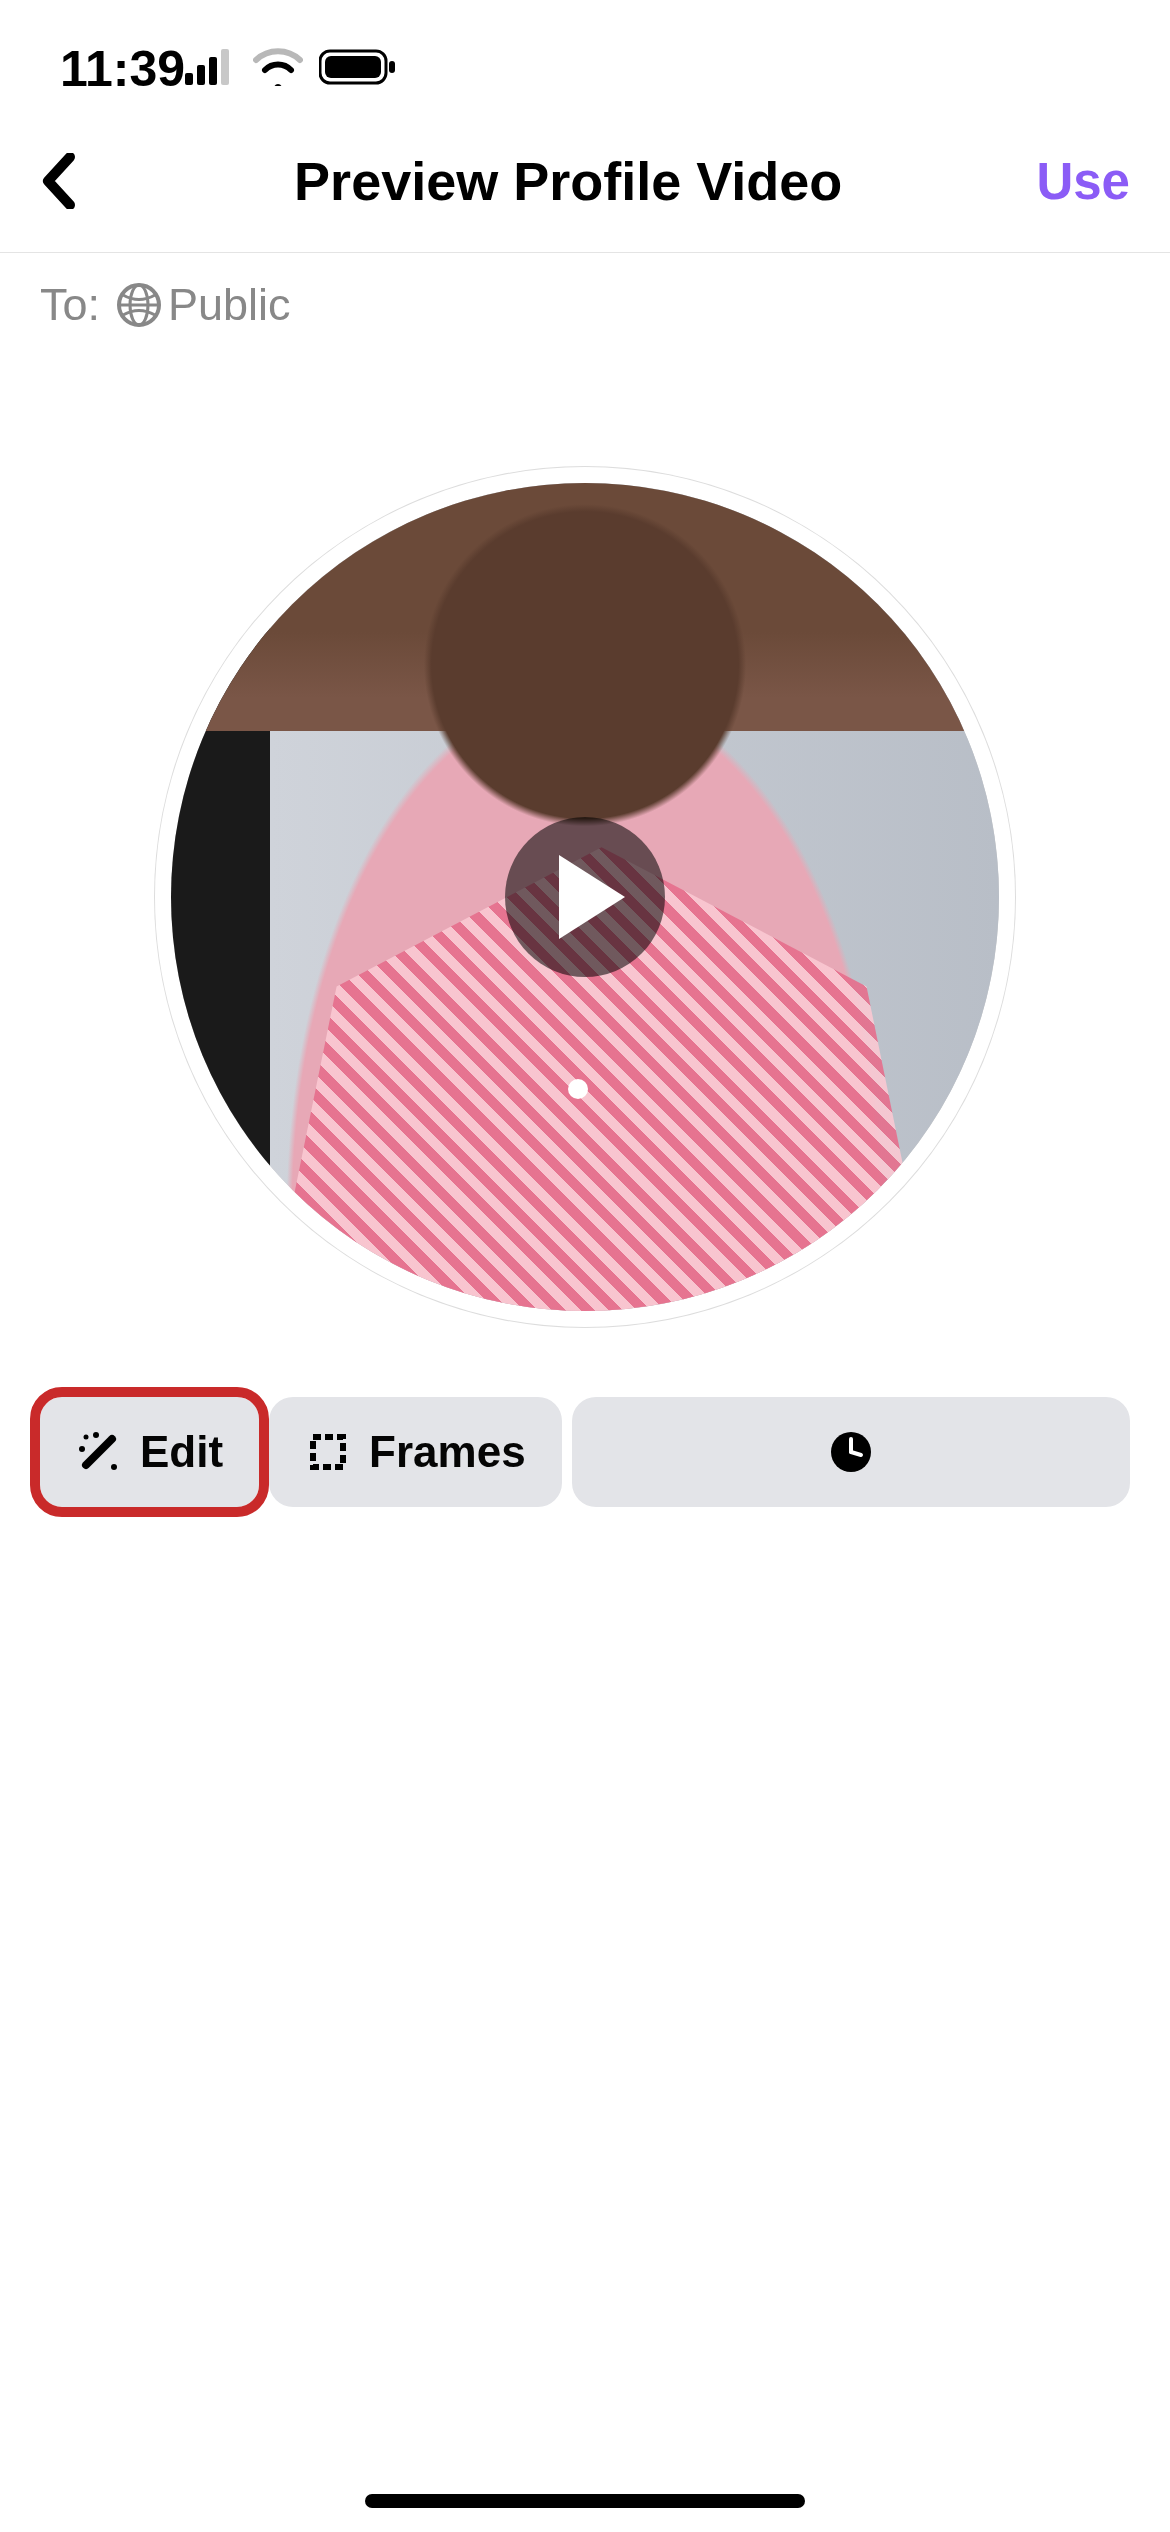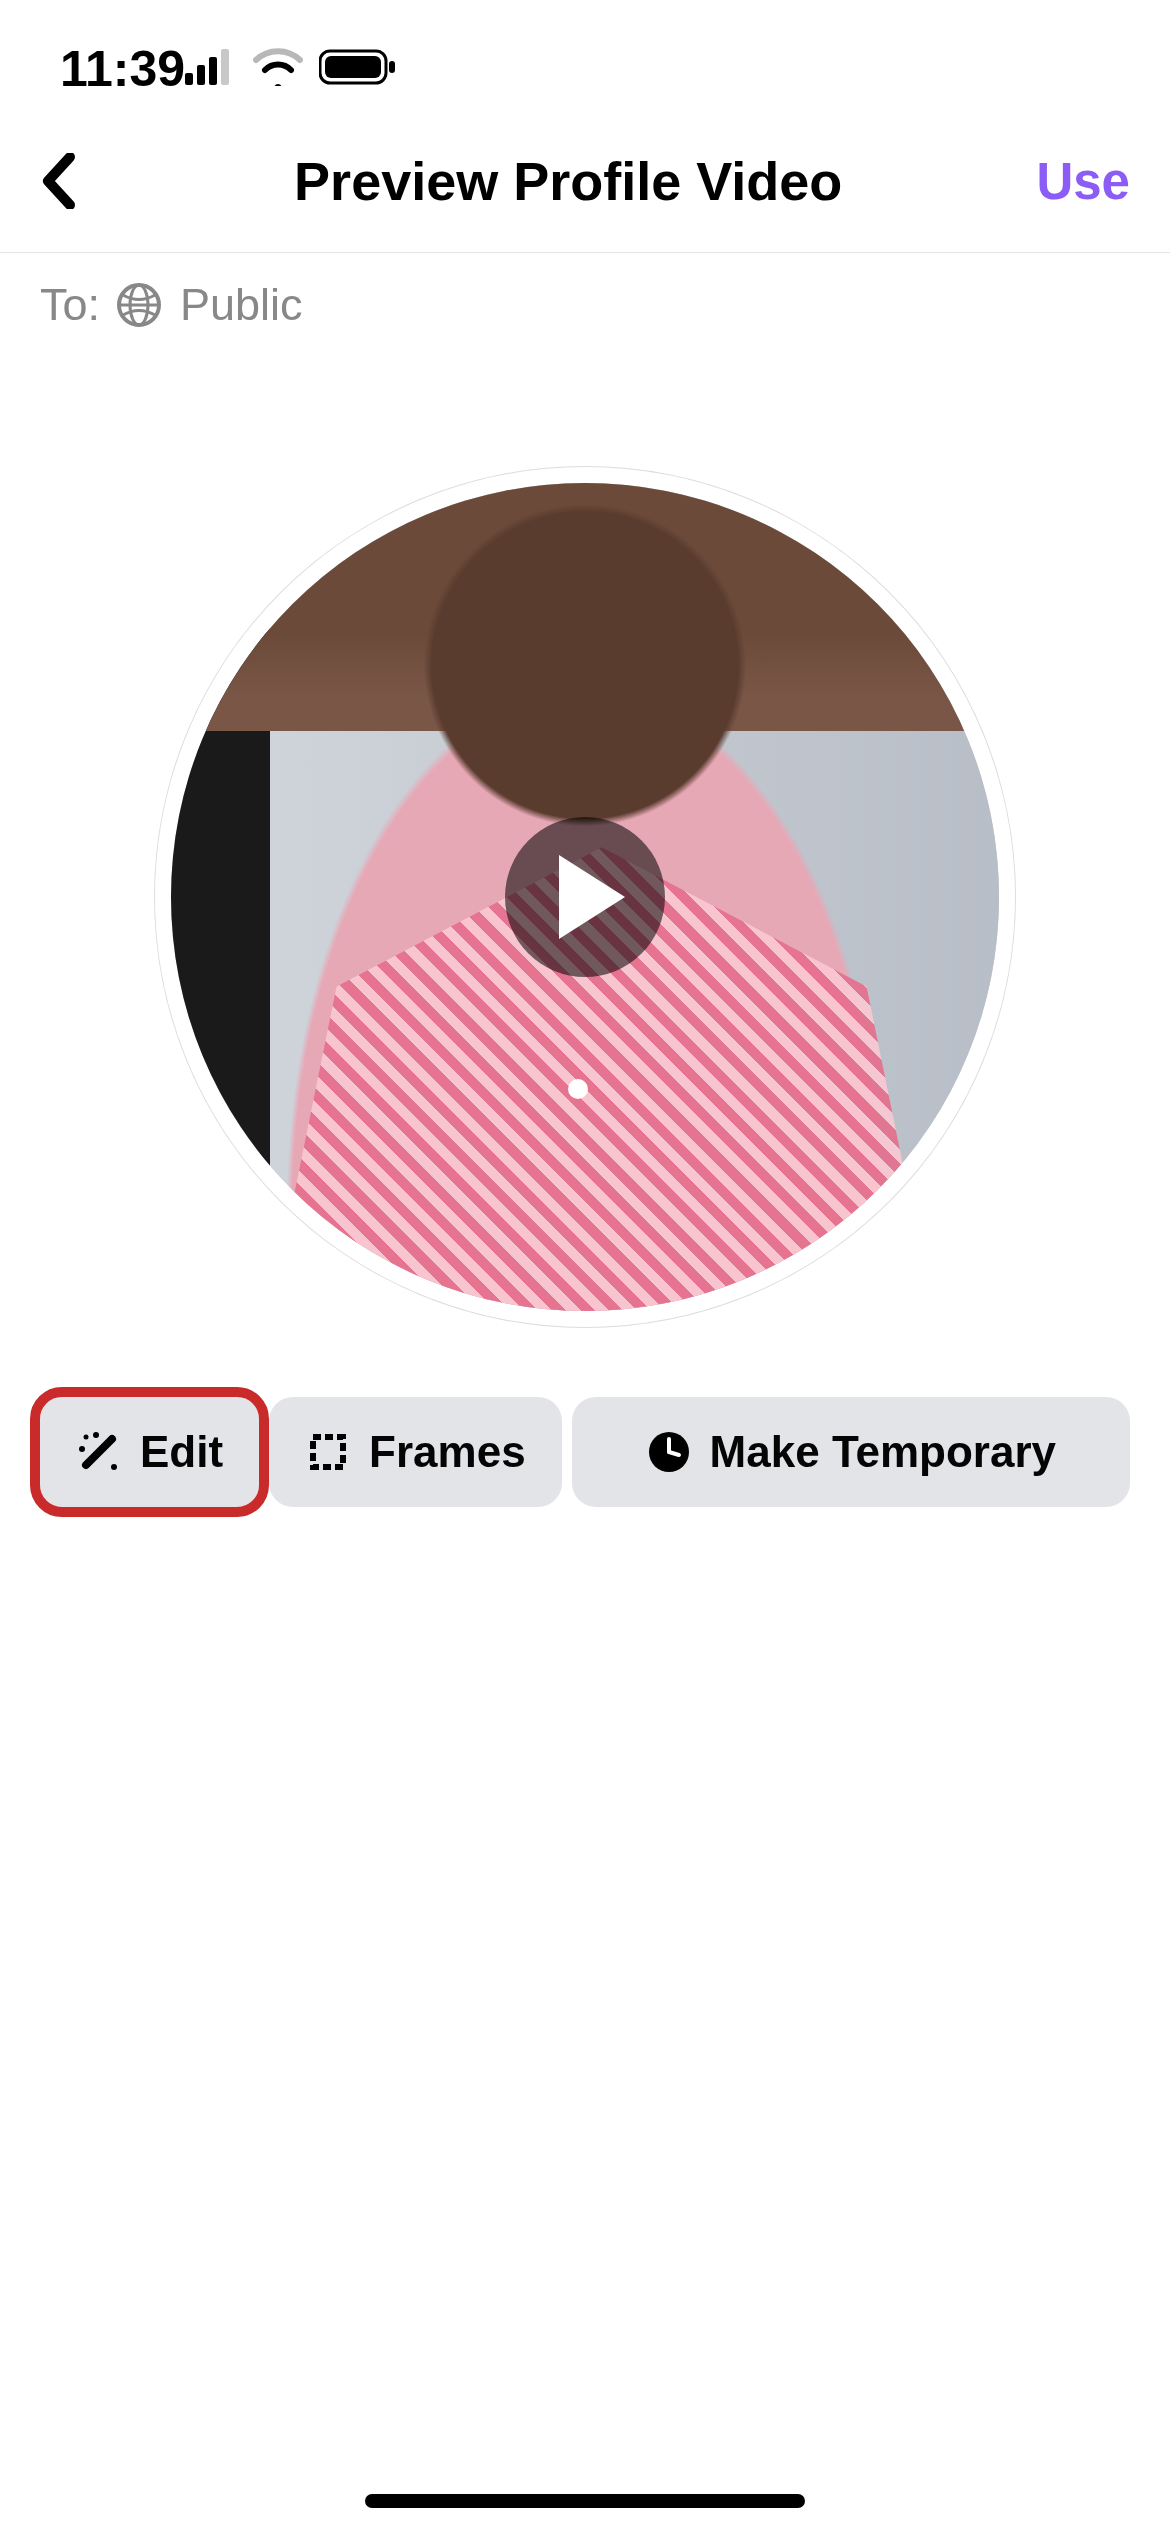--- a/index.html
+++ b/index.html
@@ -9,21 +9,21 @@
   .status-time { font-size: 50px; font-weight: 600; letter-spacing: 0px; }
   .status-icons { display: flex; align-items: center; gap: 16px; }
   
   .nav-bar { display: flex; align-items: center; justify-content: space-between; padding: 20px 40px 40px 40px; border-bottom: 1px solid #e4e4e4; }
   .nav-back { width: 60px; display:flex; align-items:center; }
   .nav-title { font-size: 54px; font-weight: 700; color: #000; }
   .nav-use { font-size: 51px; font-weight: 600; color: #8b5cf6; }
   
   .audience-row { display: flex; align-items: center; gap: 16px; padding: 26px 40px; }
   .audience-label { font-size: 45px; color: #888; font-weight: 500; }
-  .audience-value { font-size: 45px; color: #888; font-weight: 500; display:flex; align-items:center; gap:18px;}
+  .audience-value { font-size: 45px; color: #888; font-weight: 500; display:flex; align-items:center; gap:6px;}
   .globe-icon { width: 46px; height:46px; }
   
   .preview-area { display:flex; justify-content:center; padding-top: 110px; }
   .video-circle { position: relative; width: 860px; height: 860px; border-radius: 50%; background: #ccc; border: 16px solid #fff; box-shadow: 0 0 0 1px #ddd; overflow:hidden; }
   .play-overlay { position:absolute; top:50%; left:50%; transform:translate(-50%,-50%); width:160px; height:160px; border-radius:50%; background: rgba(0,0,0,0.55); display:flex; align-items:center; justify-content:center; }
   .play-triangle { width:0; height:0; border-top:42px solid transparent; border-bottom:42px solid transparent; border-left:66px solid #fff; margin-left:14px; }
   
   .action-row { display:flex; gap: 10px; padding: 70px 40px 0 40px; }
   .action-btn { display:flex; align-items:center; justify-content:center; gap:18px; background:#e3e4e8; border-radius:24px; height:110px; padding: 0 36px; font-size:44px; font-weight:600; color:#050505; border:none; }
   .action-btn .ic { width:46px; height:46px; display:flex; align-items:center; justify-content:center; }
@@ -139,17 +139,16 @@
     <span>Frames</span>
   </button>
   <button class="action-btn" style="flex:1">
     <span class="ic">
       <svg width="46" height="46" viewBox="0 0 46 46">
           <circle cx="23" cy="23" r="20" fill="#000"></circle>
           <line x1="23" y1="23" x2="23" y2="10" stroke="#fff" stroke-width="4" stroke-linecap="round"></line>
           <line x1="23" y1="23" x2="33" y2="26" stroke="#fff" stroke-width="4" stroke-linecap="round"></line>
         </svg>
     </span>
-    <span>Make Temporary</span>
   </button>
 </div>
 
 <div class="home-indicator"></div>
 
 </body></html>

